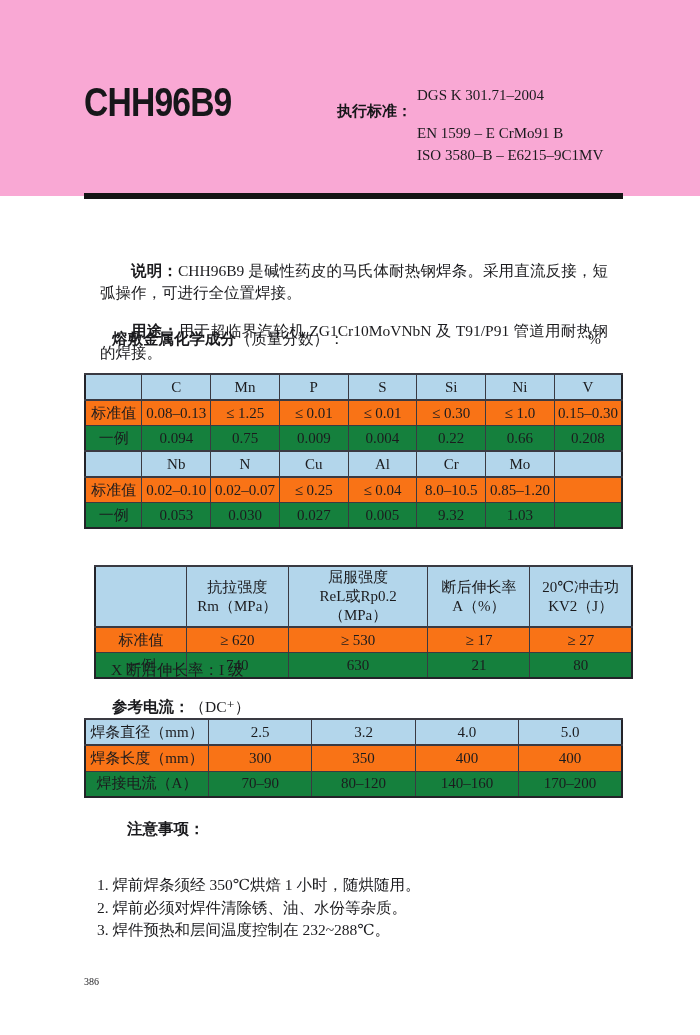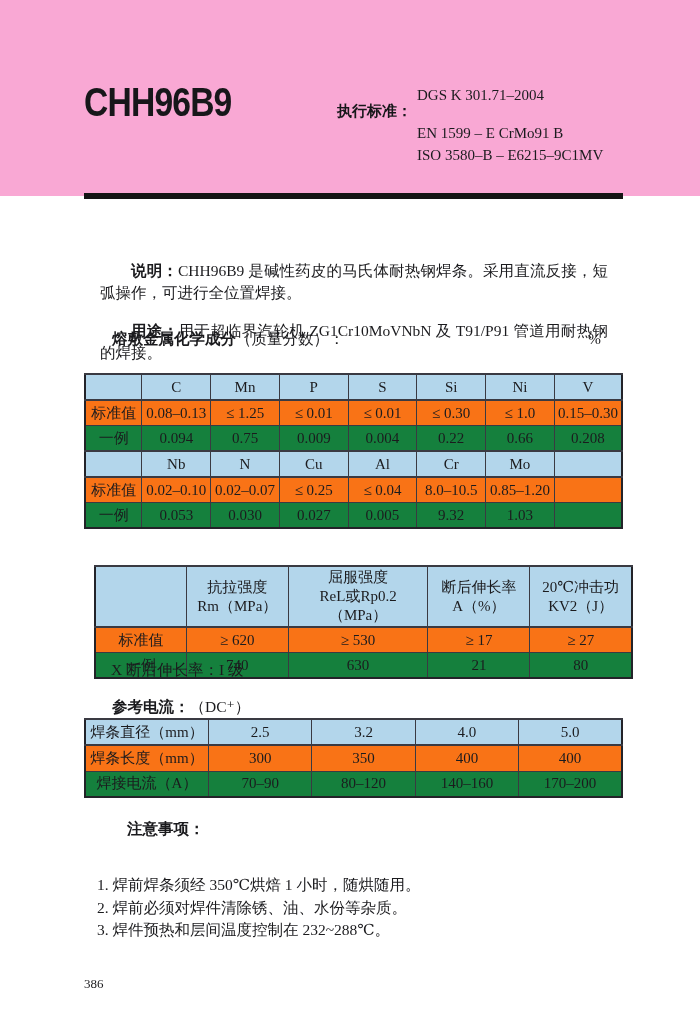--- a/index.html
+++ b/index.html
@@ -34,21 +34,21 @@
         padding:1px 2px;height:22px;white-space:pre-line;line-height:19px;overflow:hidden;}
   table.dt{border:2px solid #232329;}
   tr.t-blue td{background:#b3d6eb;border-top-width:2px;border-bottom-width:2px;}
   tr.t-std td{background:#f97316;}
   tr.t-ex td{background:#15803d;}
   tr.t-tall td{height:42px;}
   .plain-line{position:absolute;font-size:15.5px;line-height:20px;}
   .notes{position:absolute;left:97px;top:842px;font-size:15.5px;line-height:22.5px;margin-top:32px;}
   .notes div{margin:0;}
   .notes-head{position:absolute;left:111px;top:819px;font-size:15.5px;margin-left:16px;}
-  .page-num{position:absolute;left:84px;top:976px;font-size:13px;}
+  .page-num{position:absolute;left:84px;top:976px;font-size:10px;}
 </style>
 </head>
 <body>
 
 <div class="page">
 
   <div class="header-band">
     <div class="product-title">CHH96B9</div>
     <div class="standards">
       <div class="std-line">

